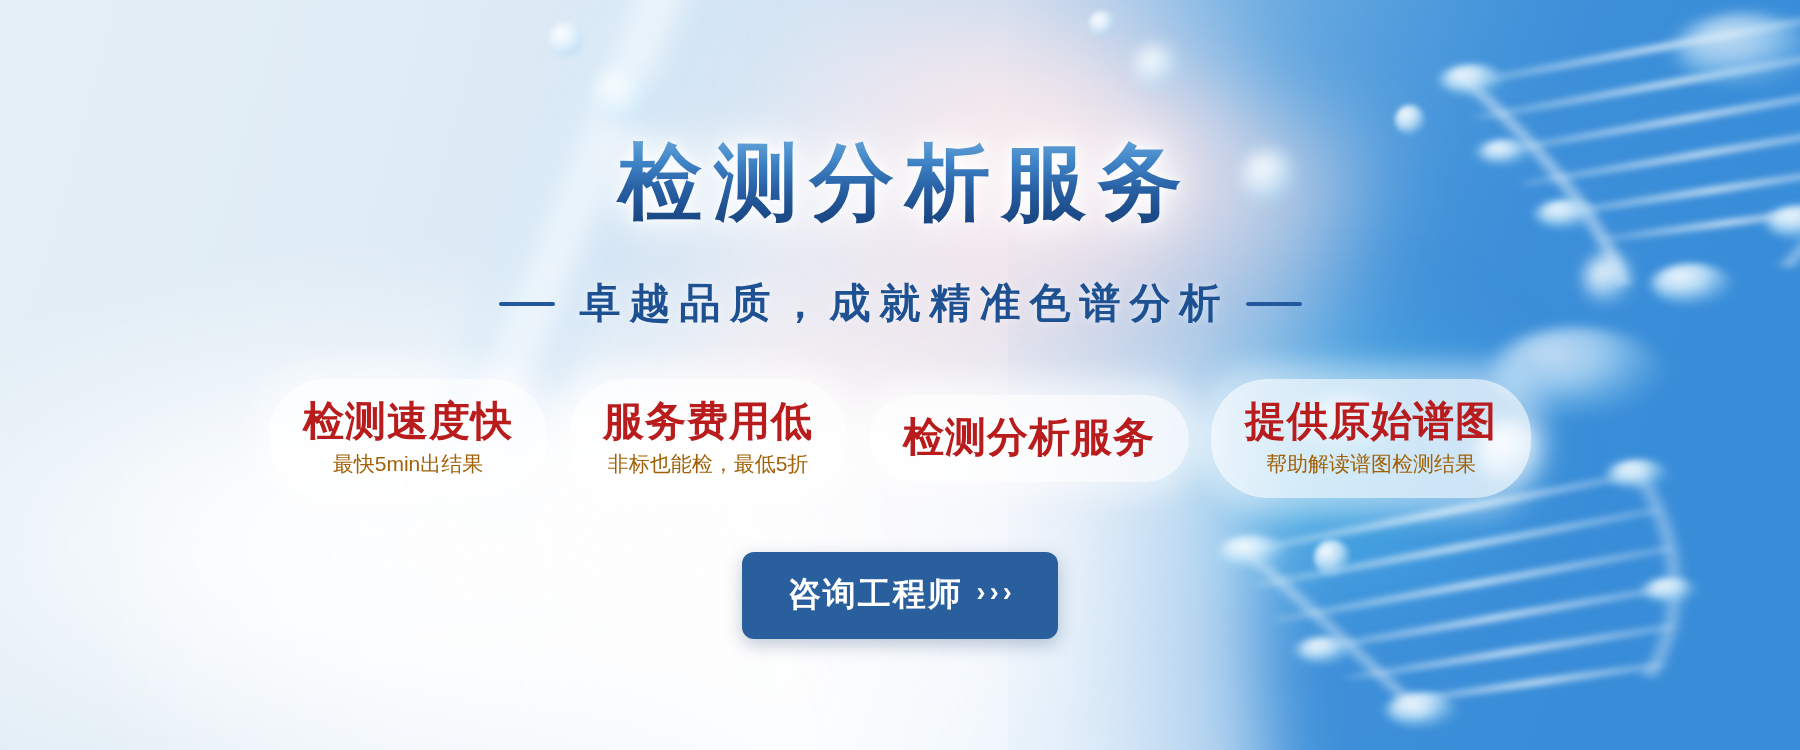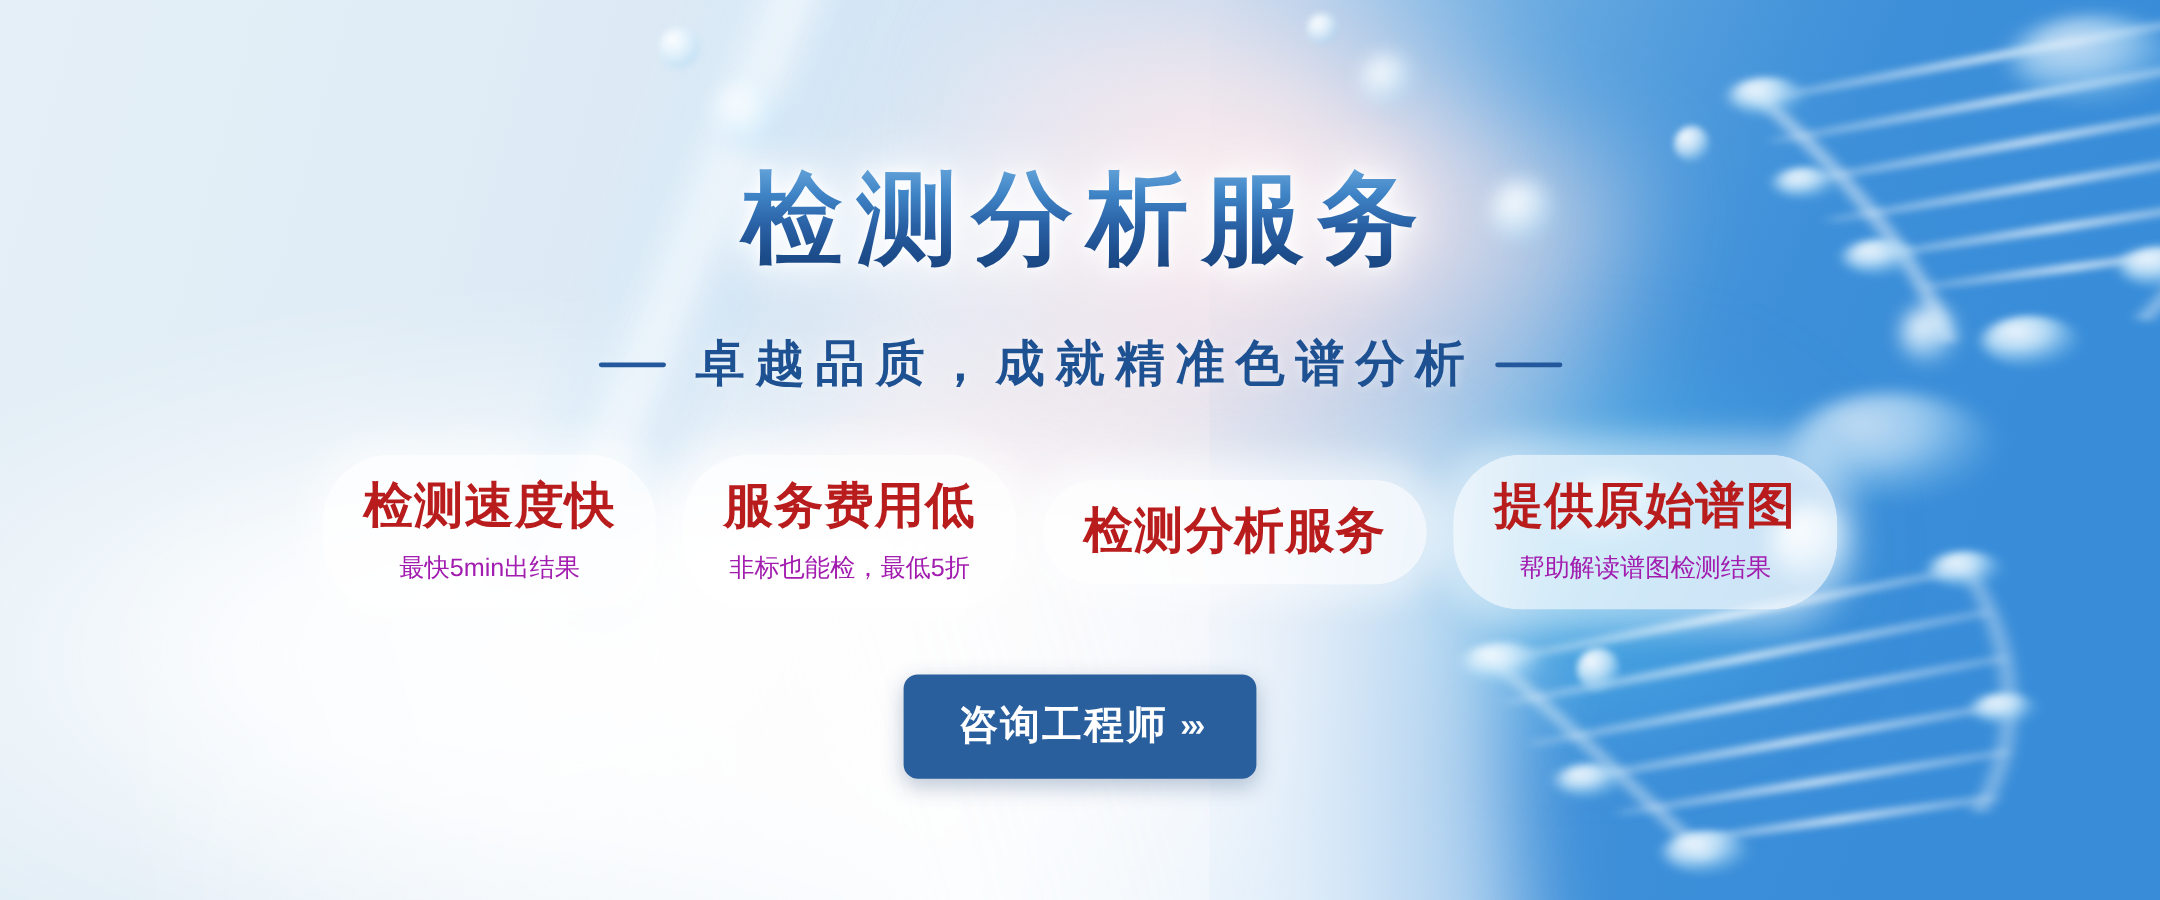--- a/index.html
+++ b/index.html
@@ -234,40 +234,40 @@
   .pill-title {
     font-size: 41px;
     font-weight: bold;
     color: #b91c1c;
     letter-spacing: 1px;
     line-height: 1.18;
     white-space: nowrap;
     text-align: center;
   }
   .pill-sub {
-    margin-top: 16px;
+    margin-top: 6px;
     font-size: 21px;
-    color: #a21caf;
+    color: #a16207;
     letter-spacing: 0px;
     line-height: 1.25;
     white-space: nowrap;
   }
 
   .cta-wrap { margin-top: 54px; }
   .cta {
     display: inline-flex;
     align-items: center;
     justify-content: center;
     gap: 10px;
     padding: 20px 46px 22px;
     border: none;
     border-radius: 12px;
     background: #2a5f9e;
     color: #ffffff;
-    font-family: Liberation Sans, sans-serif;
+    font-family: Liberation Mono, monospace;
     font-size: 33px;
     font-weight: bold;
     letter-spacing: 2px;
     cursor: pointer;
     box-shadow: 0 6px 18px rgba(24,62,110,0.28);
   }
   .cta-arrows {
     font-size: 27px;
     font-weight: bold;
     letter-spacing: -3px;

